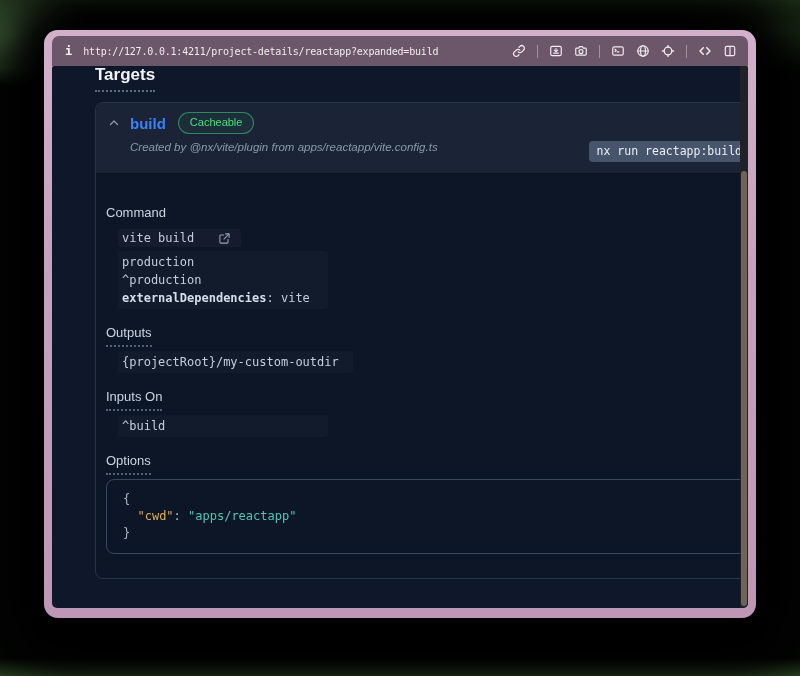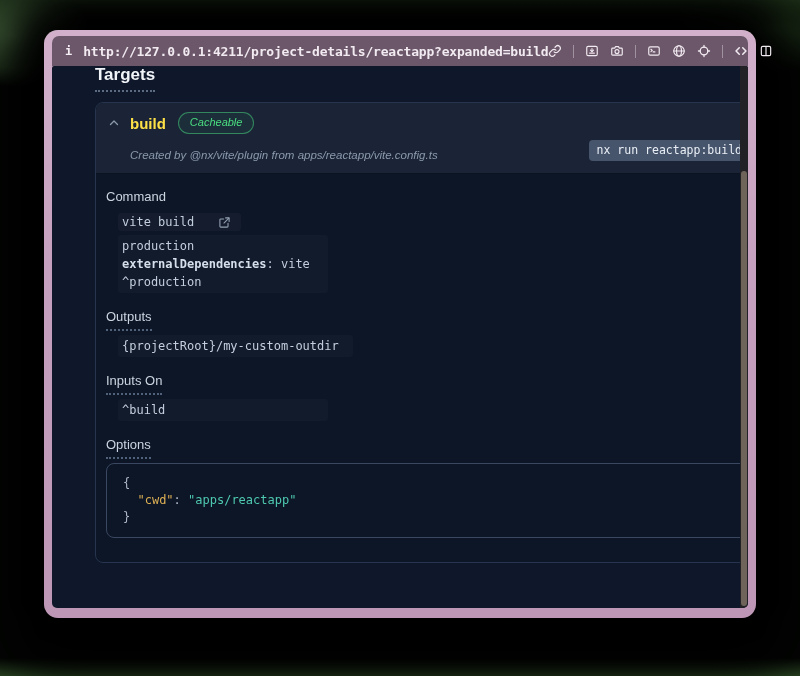--- a/index.html
+++ b/index.html
@@ -32,21 +32,21 @@
     display: flex; align-items: center;
     padding: 0 11px 0 13px;
     color: #f2eaf1;
   }
   .info-glyph {
     font-family: "DejaVu Sans Mono", monospace;
     font-size: 12px; font-weight: 700; color: #f6eef5;
   }
   .url-text {
     font-family: "DejaVu Sans Mono", monospace;
-    font-size: 13px; font-weight: 700;
+    font-size: 10px; font-weight: 400;
     margin-left: 11px; letter-spacing: -0.2px; white-space: nowrap;
   }
   .tb-icons { margin-left: auto; display: flex; align-items: center; gap: 11px; }
   .tb-icons svg { width: 14px; height: 14px; display: block; }
   .tb-divider { width: 1px; height: 13px; background: rgba(243,234,242,0.4); }
   .tb-btn { display: flex; align-items: center; justify-content: center; color: #f2eaf1; cursor: pointer; }
 
   
   .viewport {
     position: relative;
@@ -83,51 +83,50 @@
     overflow: hidden;
   }
   .card-header {
     background: #1a2436;
     padding: 8px 12px 12px 12px;
     border-bottom: 1px solid #0b1220;
   }
   .hdr-row1 { display: flex; align-items: center; height: 24px; }
   .chev { color: #8b99ad; display: flex; width: 12px; }
   .chev svg { width: 12px; height: 12px; }
-  .target-name { color: #fde047; font-weight: 700; font-size: 15px; margin-left: 10px; }
+  .target-name { color: #3b82f6; font-weight: 700; font-size: 15px; margin-left: 10px; }
   .badge {
     margin-left: 12px;
     color: #4ade80;
     border: 1px solid rgba(74,222,128,0.5);
     background: rgba(74,222,128,0.06);
     font-size: 11px; line-height: 1;
     padding: 4px 11px 5px;
     border-radius: 999px;
-    font-style: italic;
   }
   .eye-btn {
     margin-left: auto;
     width: 26px; height: 26px;
     border: 1px solid #3e4c61; border-radius: 7px;
     display: flex; align-items: center; justify-content: center;
     color: #b6c2d2; background: transparent; cursor: pointer;
   }
   .eye-btn svg { width: 15px; height: 15px; }
-  .hdr-row2 { display: flex; align-items: flex-end; margin-top: 6px; padding-left: 22px; height: 20px; }
+  .hdr-row2 { display: flex; align-items: flex-start; margin-top: 6px; padding-left: 22px; height: 20px; }
   .created-by { color: #8b99ad; font-style: italic; font-size: 11.5px; }
   .run-chip {
     margin-left: auto;
     background: #47556c; color: #eaeff6;
     font-family: "DejaVu Sans Mono", monospace; font-size: 11.5px;
     padding: 3px 8px 4px; border-radius: 4px; white-space: nowrap;
   }
   .copy-btn { color: #9aa7b8; margin-left: 9px; display: flex; cursor: pointer; }
   .copy-btn svg { width: 14px; height: 14px; }
 
-  .card-body { padding: 13px 10px 24px 10px; }
+  .card-body { padding: 13px 10px 24px 10px; margin-top: 16px; }
 
   .sec-label {
     display: inline-block;
     color: #cbd5e1; font-size: 13px; font-weight: 500;
     height: 16px; line-height: 16px;
   }
   .sec-label.dotted { border-bottom: 2px dotted #51617a; padding-bottom: 4px; height: 22px; }
   .lbl-wrap { margin-top: 14px; }
   .lbl-wrap.first { margin-top: 0; }
 
@@ -275,22 +274,22 @@
               <svg viewBox="0 0 24 24" fill="none" stroke="currentColor" stroke-width="2" stroke-linecap="round" stroke-linejoin="round">
                   <path d="M18.5 13.5V19a1.5 1.5 0 0 1-1.5 1.5H5A1.5 1.5 0 0 1 3.5 19V7A1.5 1.5 0 0 1 5 5.5h5.5"></path>
                   <path d="M14 3.5h6.5V10"></path>
                   <path d="M20 4 11 13"></path>
                 </svg>
             </span>
           </div>
 
           <div class="items-block items-gap mono">
             <div class="line">production</div>
+            <div class="line">^production</div>
             <div class="line"><span class="kv-key">externalDependencies</span><span>: vite</span></div>
-            <div class="line">^production</div>
           </div>
 
           <div class="lbl-wrap"><span class="sec-label dotted">Outputs</span></div>
           <div class="items-block items-gap mono">
             <div class="line">{projectRoot}/my-custom-outdir</div>
           </div>
 
           <div class="lbl-wrap"><span class="sec-label dotted">Inputs On</span></div>
           <div class="items-block items-gap mono">
             <div class="line">^build</div>

